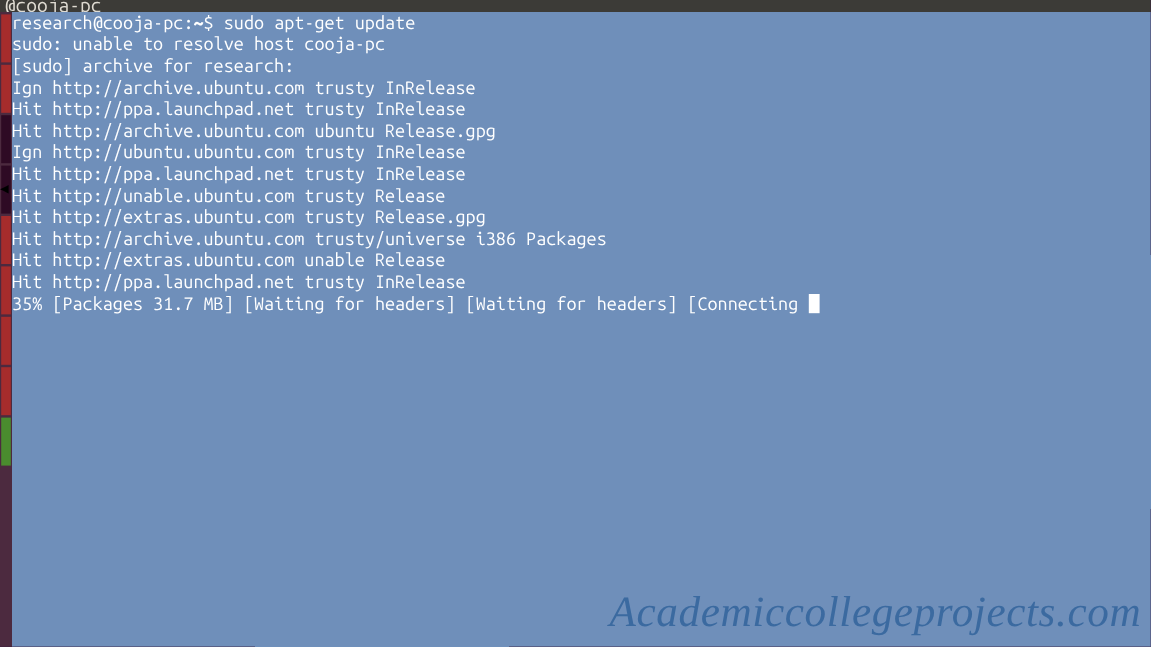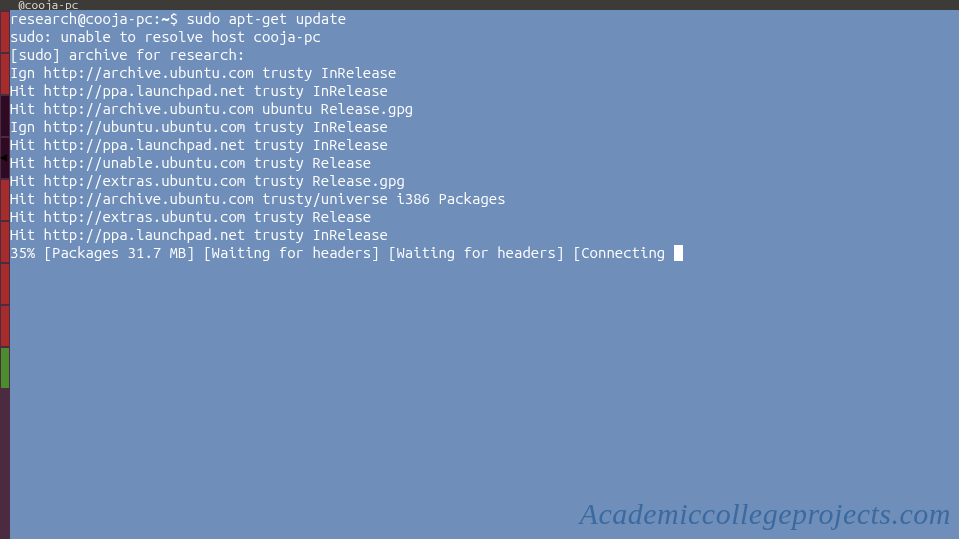--- a/index.html
+++ b/index.html
@@ -13,22 +13,22 @@
       background: #2c001e;
       font-family: "Ubuntu Mono", "DejaVu Sans Mono", "Courier New", monospace;
       font-size: 15px;
       overflow: hidden;
       position: relative;
     }
     .titlebar {
       height: 10px;
       background: #3c3b37;
       color: #dfdbd2;
-      padding-left: 18px;
-      font-size: 12px;
+      padding-left: 4px;
+      font-size: 16px;
       line-height: 10px;
       overflow: hidden;
     }
     .launcher {
       position: absolute;
       left: 0;
       top: 10px;
       width: 10px;
       height: 529px;
       background: #4c2a3f;
@@ -88,21 +88,21 @@
       height: 16px;
       background: #ffffff;
       vertical-align: text-bottom;
     }
     .watermark {
       position: absolute;
       right: 8px;
       bottom: 8px;
       color: #3b6aa0;
       font-family: Georgia, "Times New Roman", serif;
-      font-size: 30px;
+      font-size: 36px;
       font-style: italic;
       font-weight: 500;
       letter-spacing: 0.5px;
     }
   </style>
 </head>
 <body>
 
 <div class="titlebar">
   <span>@cooja-pc</span>
@@ -127,18 +127,18 @@
 <span class="output-line">sudo: unable to resolve host cooja-pc</span>
 <span class="output-line">[sudo] archive for research:</span>
 <span class="output-line">Ign http://archive.ubuntu.com trusty InRelease</span>
 <span class="output-line">Hit http://ppa.launchpad.net trusty InRelease</span>
 <span class="output-line">Hit http://archive.ubuntu.com ubuntu Release.gpg</span>
 <span class="output-line">Ign http://ubuntu.ubuntu.com trusty InRelease</span>
 <span class="output-line">Hit http://ppa.launchpad.net trusty InRelease</span>
 <span class="output-line">Hit http://unable.ubuntu.com trusty Release</span>
 <span class="output-line">Hit http://extras.ubuntu.com trusty Release.gpg</span>
 <span class="output-line">Hit http://archive.ubuntu.com trusty/universe i386 Packages</span>
-<span class="output-line">Hit http://extras.ubuntu.com trusty Release</span>
+<span class="output-line">Hit http://extras.ubuntu.com unable Release</span>
 <span class="output-line">Hit http://ppa.launchpad.net trusty InRelease</span>
 <span class="output-line">35% [Packages 31.7 MB] [Waiting for headers] [Waiting for headers] [Connecting </span><span class="cursor"></span></div>
 
   <div class="watermark">Academiccollegeprojects.com</div>
 </div>
 
 </body></html>

